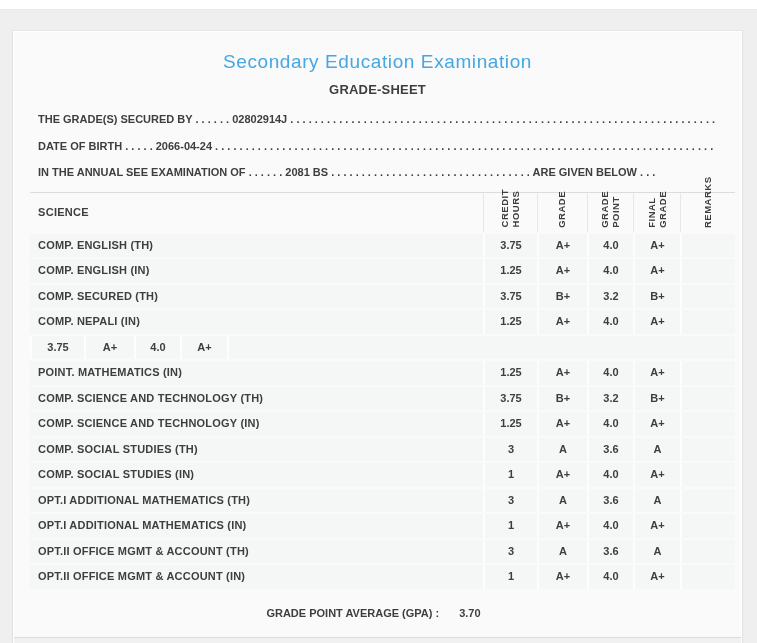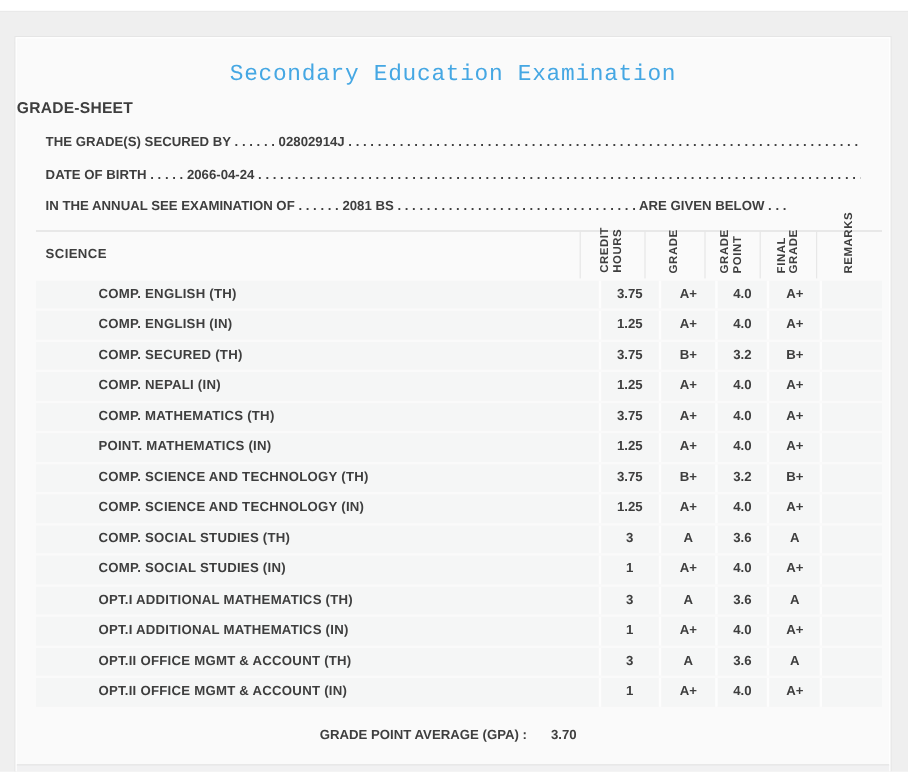--- a/index.html
+++ b/index.html
@@ -13,24 +13,23 @@
   .topstrip { height:10px; background:#ffffff; border-bottom:1px solid #e9e9e9; }
   .card {
     position:absolute; left:13px; top:31px; width:729px; height:640px;
     background:#fafafa; border:1px solid #ffffff;
     box-shadow:0 0 0 1px rgba(0,0,0,0.035), 0 1px 3px rgba(0,0,0,0.05);
   }
   .page-title {
     margin-top:19px; text-align:center;
     font-size:19px; font-weight:400; letter-spacing:0.6px;
     color:#45a7e3;
-    font-family:Liberation Mono, monospace;
   }
   .page-subtitle {
-    margin-top:9px; text-align:left;
+    margin-top:9px; text-align:center;
     font-size:13px; font-weight:700; letter-spacing:0.2px; color:#3e3e3e;
   }
   .info-block { margin-top:9px; }
   .info-line {
     margin:0 24px; height:26.5px; line-height:26.5px;
     font-size:11px; font-weight:700; white-space:pre; overflow:hidden;
     color:#3e3e3e;
   }
   .gtable { margin-left:16px; width:705px; margin-top:6px; }
   .thead {
@@ -46,21 +45,21 @@
   }
   .vlabel {
     writing-mode:vertical-rl; transform:rotate(180deg); transform-origin:center;
     font-size:9.5px; font-weight:700; line-height:10.5px; letter-spacing:0.5px;
     max-height:46px; color:#3e3e3e; white-space:normal;
   }
   .trow { display:flex; height:23.5px; margin-top:2px; background:#f5f6f6; }
   .c-subject {
     width:453px; padding-left:8px; line-height:23.5px;
     font-size:11px; font-weight:700; letter-spacing:0.2px;
-    white-space:nowrap; overflow:hidden;margin-left:44px;
+    white-space:nowrap; overflow:hidden;
   }
   .c-val {
     line-height:23.5px; text-align:center;
     font-size:11px; font-weight:700; border-left:2px solid #fdfdfd;
   }
   .w-credit { width:54px; }
   .w-grade  { width:50px; }
   .w-point  { width:46px; }
   .w-final  { width:47px; }
   .w-remarks{ width:55px; }
@@ -134,21 +133,20 @@
     </div>
     <div class="trow">
       <div class="c-subject">COMP. NEPALI (IN)</div>
       <div class="c-val w-credit">1.25</div>
       <div class="c-val w-grade">A+</div>
       <div class="c-val w-point">4.0</div>
       <div class="c-val w-final">A+</div>
       <div class="c-val w-remarks"></div>
     </div>
     <div class="trow">
-      <div class="c-subject">COMP. MATHEMATICS (TH)</div>
       <div class="c-val w-credit">3.75</div>
       <div class="c-val w-grade">A+</div>
       <div class="c-val w-point">4.0</div>
       <div class="c-val w-final">A+</div>
       <div class="c-val w-remarks"></div>
     </div>
     <div class="trow">
       <div class="c-subject">POINT. MATHEMATICS (IN)</div>
       <div class="c-val w-credit">1.25</div>
       <div class="c-val w-grade">A+</div>

